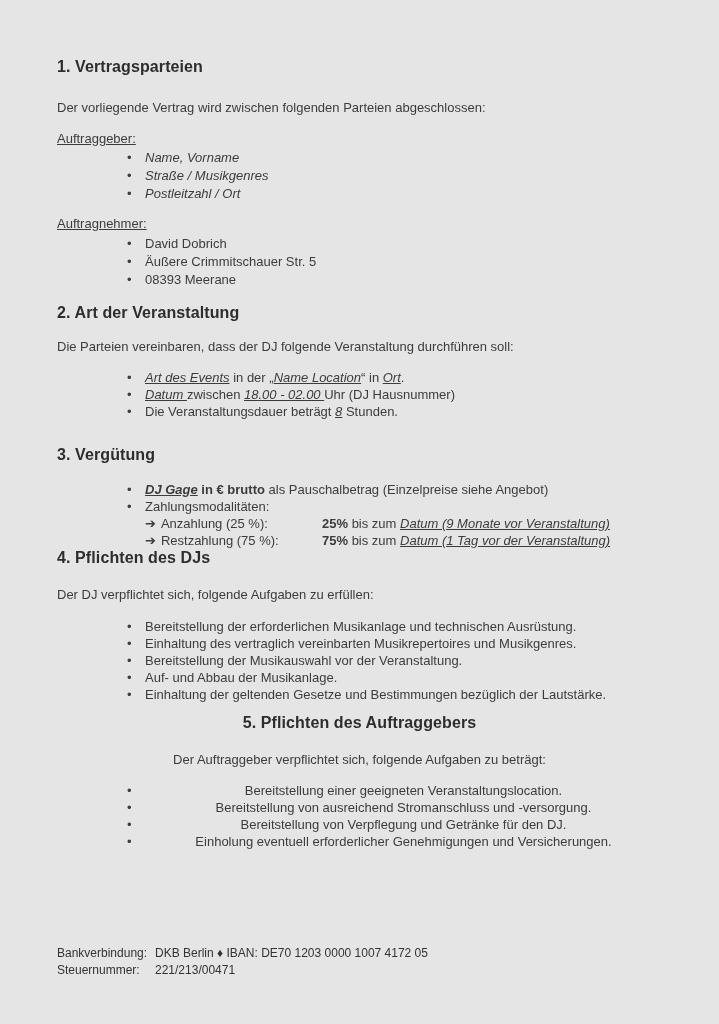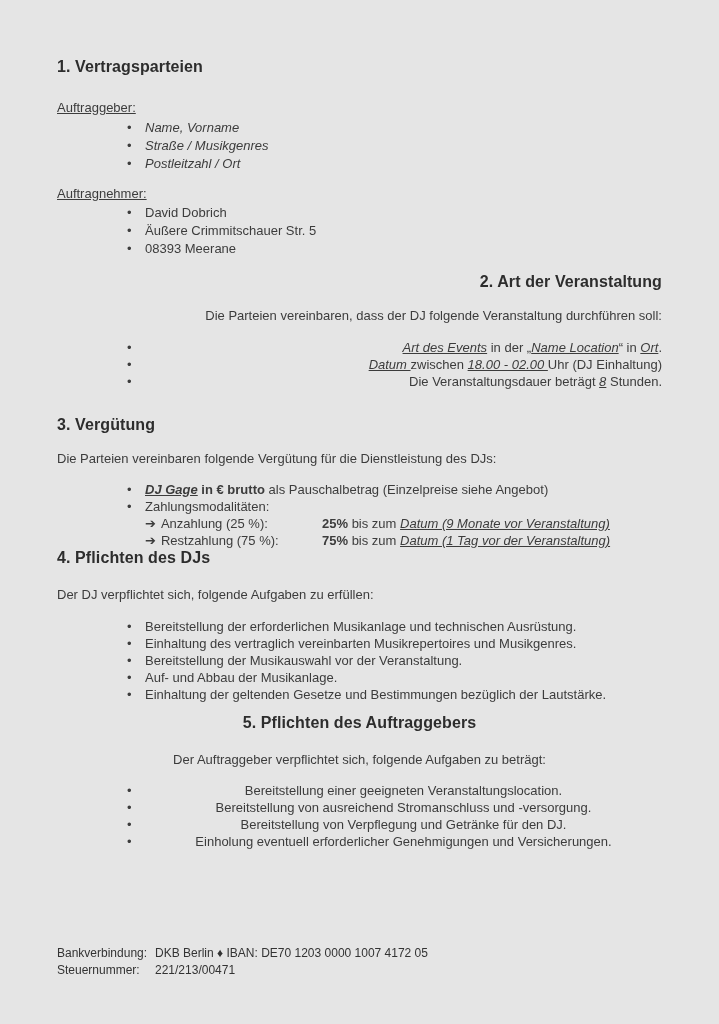--- a/index.html
+++ b/index.html
@@ -9,21 +9,21 @@
     font-family:"Liberation Sans","DejaVu Sans",sans-serif;
     font-size:13px; line-height:15.5px; color:#3c3c3c;
   }
   .content { padding:58px 57px 0 57px; }
   .h {
     font-size:16px; line-height:18px; font-weight:700; color:#2d2d2d;
     letter-spacing:0.1px; margin-bottom:17px;
   }
   .h-first { margin-bottom:24px; }
   .para { margin-bottom:15px; }
-  .sec-2 { margin-top:15px;text-align:right; }
+  .sec-2 { margin-top:15px; }
   .sec-3 { margin-top:26px; }
   .sec-4 { }
   .sec-5 { margin-top:11px;text-align:center; }
   .sec-4 .h, .sec-5 .h { margin-bottom:20px; }
   .group + .group { margin-top:13px; }
   .glabel { text-decoration:underline; margin-bottom:3px; }
   .list { margin-top:0; }
   .li { position:relative; padding-left:88px; line-height:17px; }
   .sec-1 .li { line-height:18px; }
   .dot { position:absolute; left:70px; top:0; }
@@ -41,20 +41,21 @@
   .flabel { display:inline-block; width:98px; }
 </style>
 </head>
 <body>
 
 <div class="page">
   <div class="content">
 
     <section class="sec-1">
       <div class="h h-first">1. Vertragsparteien</div>
+      <p class="para">Der vorliegende Vertrag wird zwischen folgenden Parteien abgeschlossen:</p>
 
       <div class="group">
         <div class="glabel">Auftraggeber:</div>
         <div class="list">
           <div class="li"><span class="dot">•</span><span class="it">Name, Vorname</span></div>
           <div class="li"><span class="dot">•</span><span class="it">Straße / Musikgenres</span></div>
           <div class="li"><span class="dot">•</span><span class="it">Postleitzahl / Ort</span></div>
         </div>
       </div>
 
@@ -66,28 +67,27 @@
           <div class="li"><span class="dot">•</span><span>08393 Meerane</span></div>
         </div>
       </div>
     </section>
 
     <section class="sec-2">
       <div class="h">2. Art der Veranstaltung</div>
       <p class="para">Die Parteien vereinbaren, dass der DJ folgende Veranstaltung durchführen soll:</p>
       <div class="list">
         <div class="li"><span class="dot">•</span><span><span class="iu">Art des Events</span><span> in der „</span><span class="iu">Name Location</span><span>“ in </span><span class="iu">Ort</span><span>.</span></span></div>
-        <div class="li"><span class="dot">•</span><span><span class="iu">Datum </span><span>zwischen </span><span class="iu">18.00 - 02.00 </span><span>Uhr (DJ Einhaltung)</span></span></div>
+        <div class="li"><span class="dot">•</span><span><span class="iu">Datum </span><span>zwischen </span><span class="iu">18.00 - 02.00 </span><span>Uhr (DJ Hausnummer)</span></span></div>
         <div class="li"><span class="dot">•</span><span><span>Die Veranstaltungsdauer beträgt </span><span class="iu">8</span><span> Stunden.</span></span></div>
       </div>
     </section>
 
     <section class="sec-3">
       <div class="h">3. Vergütung</div>
-      <p class="para">Die Parteien vereinbaren folgende Vergütung für die Dienstleistung des DJs:</p>
       <div class="list">
         <div class="li"><span class="dot">•</span><span><span class="biu">DJ Gage</span><span class="b"> in € brutto</span><span> als Pauschalbetrag (Einzelpreise siehe Angebot)</span></span></div>
         <div class="li"><span class="dot">•</span><span>Zahlungsmodalitäten:</span></div>
         <div class="arrow-row"><span class="arrow-label"><span class="arrow">➔</span><span>Anzahlung (25 %):</span></span><span class="b">25%</span><span> bis zum </span><span class="iu">Datum (9 Monate vor Veranstaltung)</span></div>
         <div class="arrow-row"><span class="arrow-label"><span class="arrow">➔</span><span>Restzahlung (75 %):</span></span><span class="b">75%</span><span> bis zum </span><span class="iu">Datum (1 Tag vor der Veranstaltung)</span></div>
       </div>
     </section>
 
     <section class="sec-4">
       <div class="h">4. Pflichten des DJs</div>

